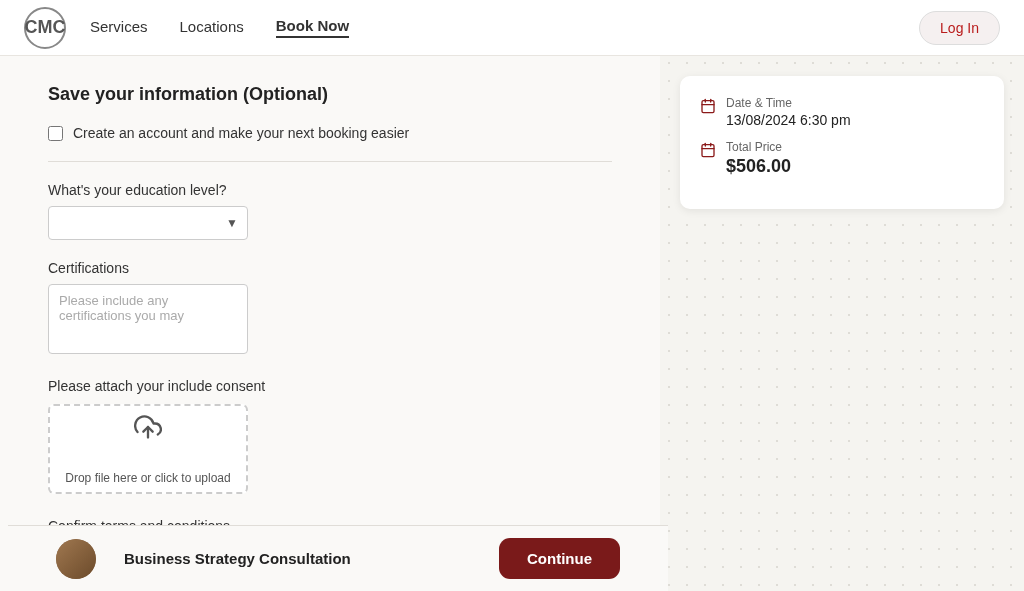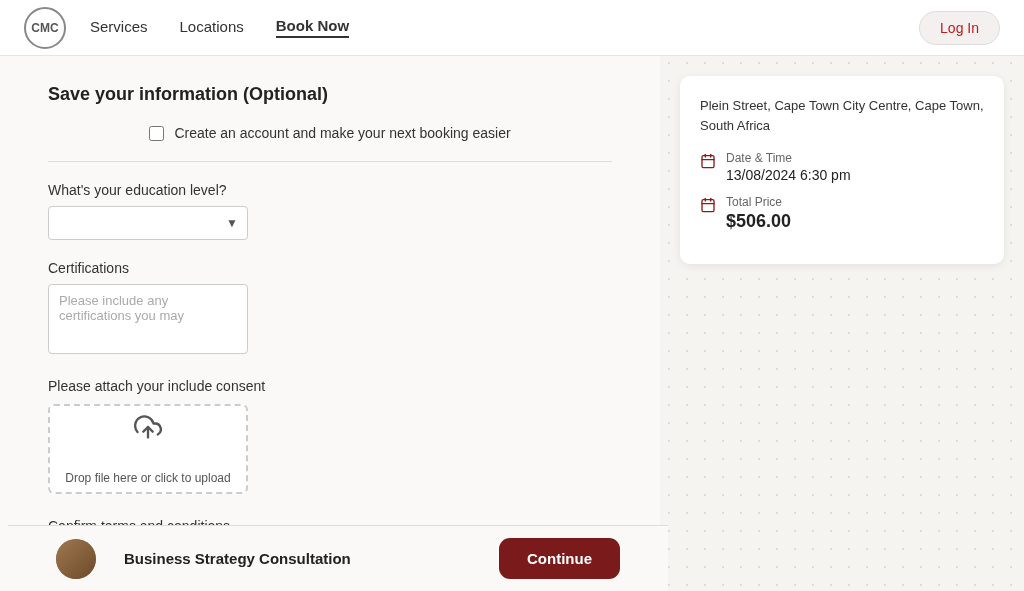--- a/index.html
+++ b/index.html
@@ -36,21 +36,21 @@
     }
     .logo {
       width: 42px;
       height: 42px;
       border-radius: 50%;
       border: 2px solid #888;
       display: flex;
       align-items: center;
       justify-content: center;
       font-weight: bold;
-      font-size: 12px;
+      font-size: 18px;
       color: #555;
       margin-right: 24px;
       flex-shrink: 0;
     }
     .nav-links {
       display: flex;
       gap: 32px;
       align-items: center;
     }
     .nav-link {
@@ -102,21 +102,20 @@
       font-weight: 600;
       color: #222;
       margin-bottom: 20px;
     }
 
     .checkbox-row {
       display: flex;
       align-items: center;
       gap: 10px;
       margin-bottom: 8px;
-      justify-content: center;
     }
     .checkbox-row input[type="checkbox"] {
       width: 15px;
       height: 15px;
       accent-color: #8b1a1a;
       flex-shrink: 0;
     }
     .checkbox-label {
       font-size: 14px;
       color: #333;
@@ -403,21 +402,20 @@
       </div>
 
     </div>
 
     <div style="height: 80px;"></div>
   </div>
 
   <div class="right-panel">
     <div class="info-card">
 
-      <div class="location-text">Plein Street, Cape Town City Centre, Cape Town, South Africa</div>
 
       <div class="info-row">
         <div class="info-icon">
           <svg width="16" height="16" viewBox="0 0 24 24" fill="none" stroke="#8b1a1a" stroke-width="2" stroke-linecap="round" stroke-linejoin="round">
             <rect x="3" y="4" width="18" height="18" rx="2" ry="2"></rect>
             <line x1="16" y1="2" x2="16" y2="6"></line>
             <line x1="8" y1="2" x2="8" y2="6"></line>
             <line x1="3" y1="10" x2="21" y2="10"></line>
           </svg>
         </div>

